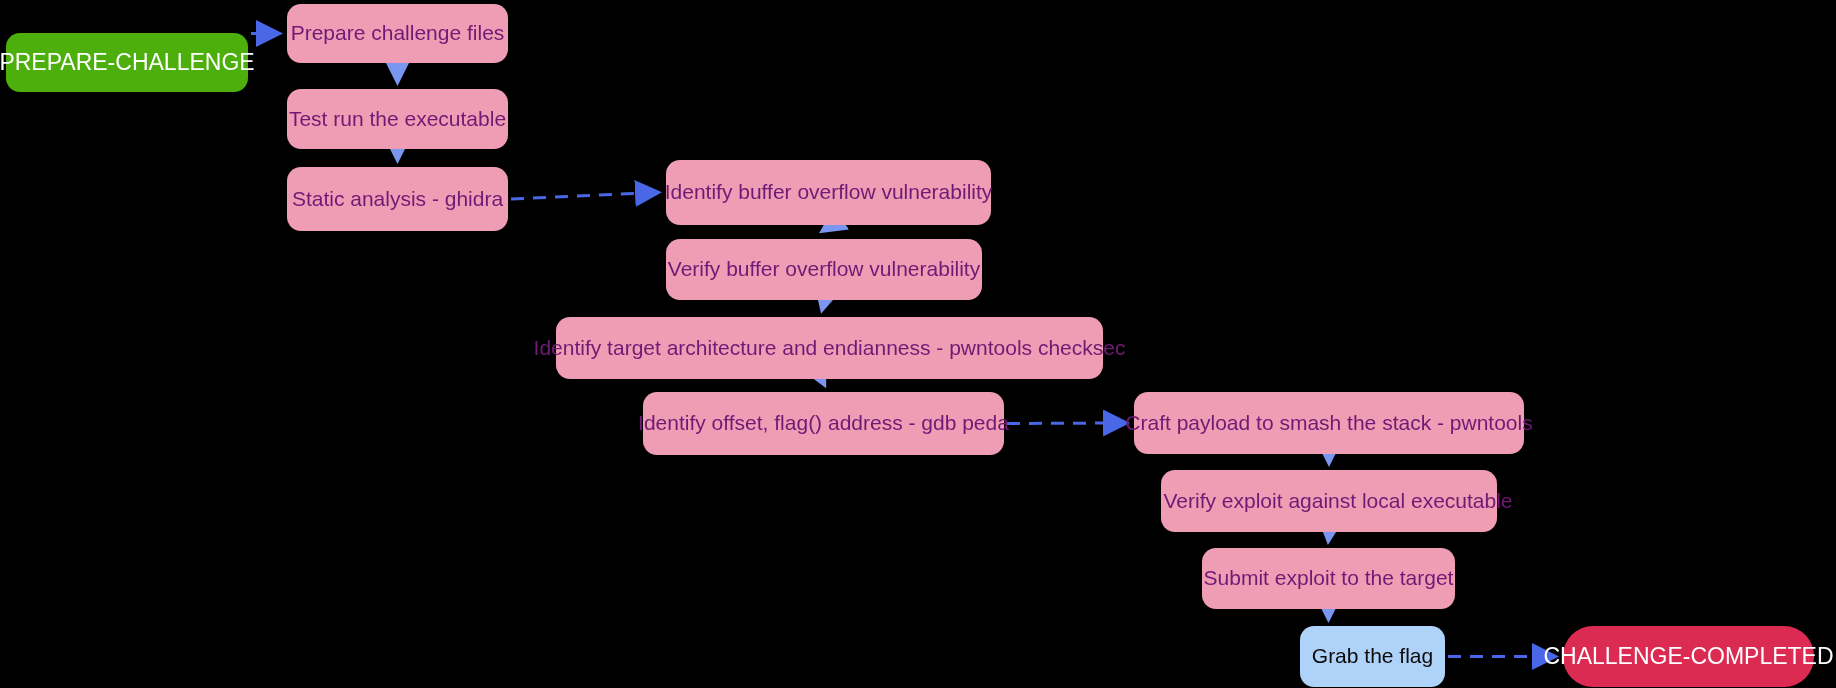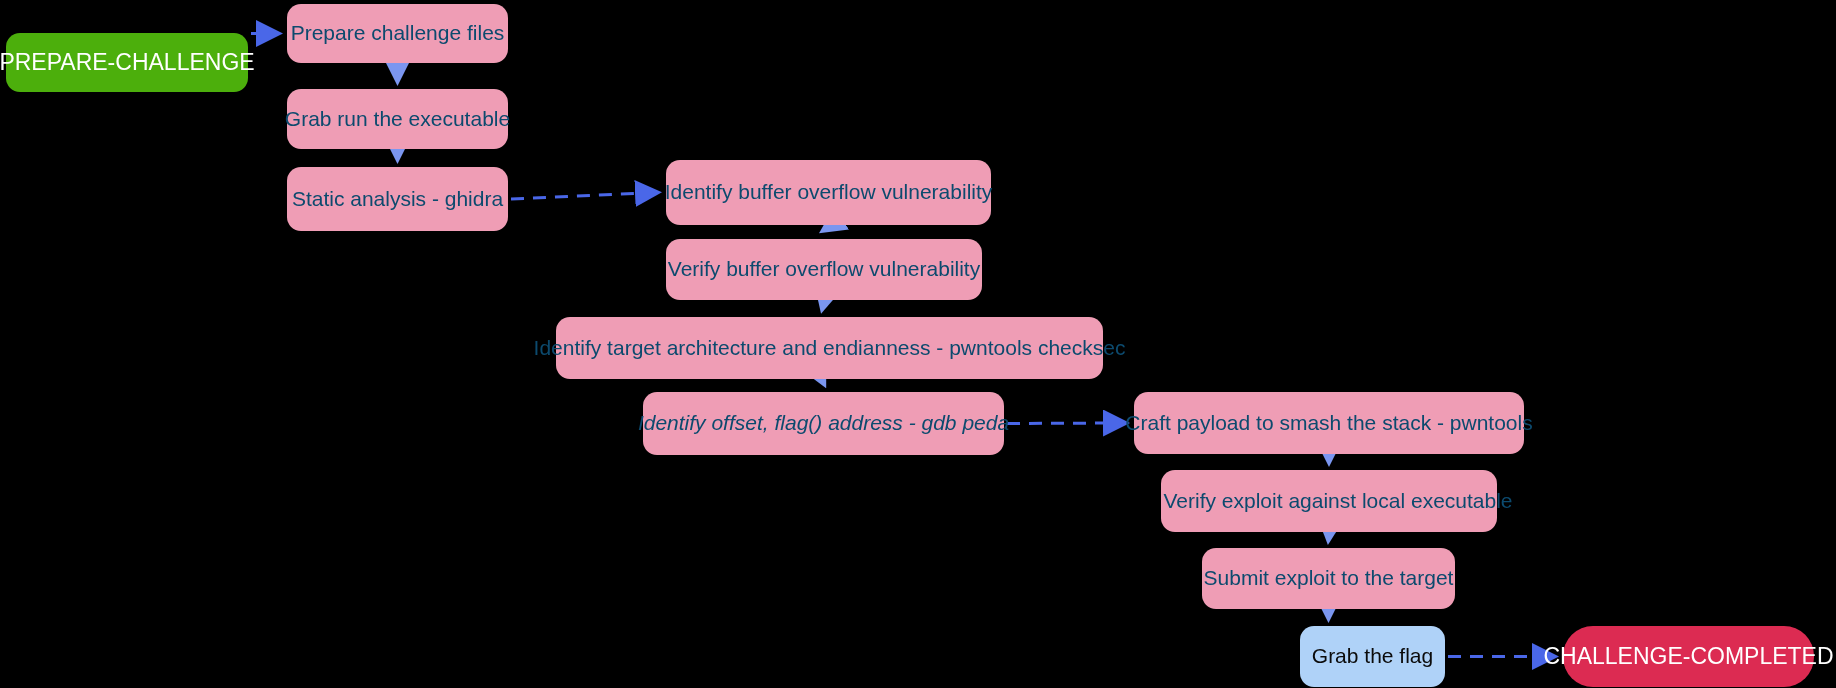--- a/index.html
+++ b/index.html
@@ -22,21 +22,21 @@
     align-items: center;
     justify-content: center;
     border-radius: 14px;
     text-align: center;
     line-height: 1.15;
     white-space: nowrap;
     padding: 0 14px;
   }
   .node.process {
     background: #EF9DB5;
-    color: #0c4a6e;
+    color: #701a75;
     font-size: 21px;
   }
   .node.start {
     background: #4CAF0C;
     color: #ffffff;
     font-size: 23px;
   }
   .node.finish {
     background: #DC2B52;
     color: #ffffff;
@@ -86,35 +86,35 @@
       </g>
   </svg>
   <div id="node-layer">
       <div class="node start" style="left: 6px; top: 4px; width: 242px; height: 59px; margin-top: 29px;">
         <span>PREPARE-CHALLENGE</span>
       </div>
       <div class="node process" style="left: 287px; top: 4px; width: 221px; height: 59px;">
         <span>Prepare challenge files</span>
       </div>
       <div class="node process" style="left: 287px; top: 89px; width: 221px; height: 60px;">
-        <span>Grab run the executable</span>
+        <span>Test run the executable</span>
       </div>
       <div class="node process" style="left: 287px; top: 167px; width: 221px; height: 64px;">
         <span>Static analysis - ghidra</span>
       </div>
       <div class="node process" style="left: 666px; top: 160px; width: 325px; height: 65px;">
         <span>Identify buffer overflow vulnerability</span>
       </div>
       <div class="node process" style="left: 666px; top: 239px; width: 316px; height: 61px;">
         <span>Verify buffer overflow vulnerability</span>
       </div>
       <div class="node process" style="left: 556px; top: 317px; width: 547px; height: 62px;">
         <span>Identify target architecture and endianness - pwntools checksec</span>
       </div>
-      <div class="node process" style="left: 643px; top: 392px; width: 361px; height: 63px; font-style: italic;">
+      <div class="node process" style="left: 643px; top: 392px; width: 361px; height: 63px;">
         <span>Identify offset, flag() address - gdb peda</span>
       </div>
       <div class="node process" style="left: 1134px; top: 392px; width: 390px; height: 62px;">
         <span>Craft payload to smash the stack - pwntools</span>
       </div>
       <div class="node process" style="left: 1161px; top: 470px; width: 336px; height: 62px; padding-left: 32px;">
         <span>Verify exploit against local executable</span>
       </div>
       <div class="node process" style="left: 1202px; top: 548px; width: 253px; height: 61px;">
         <span>Submit exploit to the target</span>

